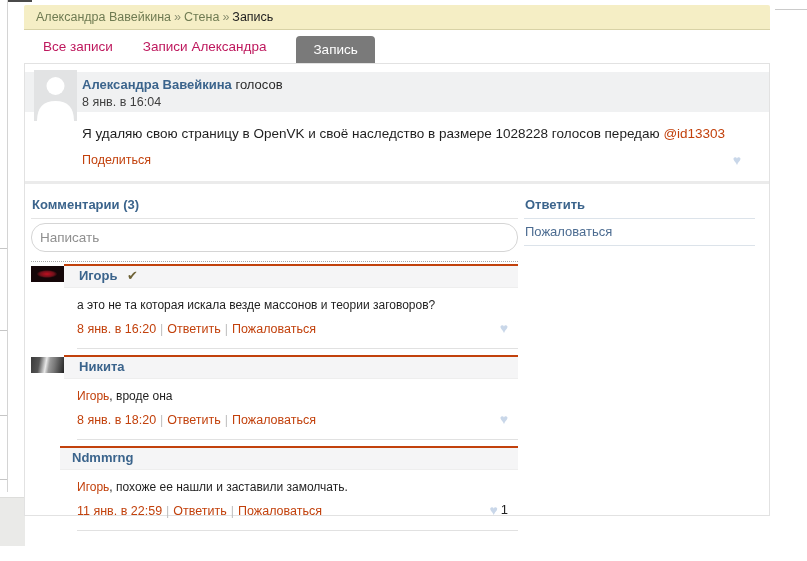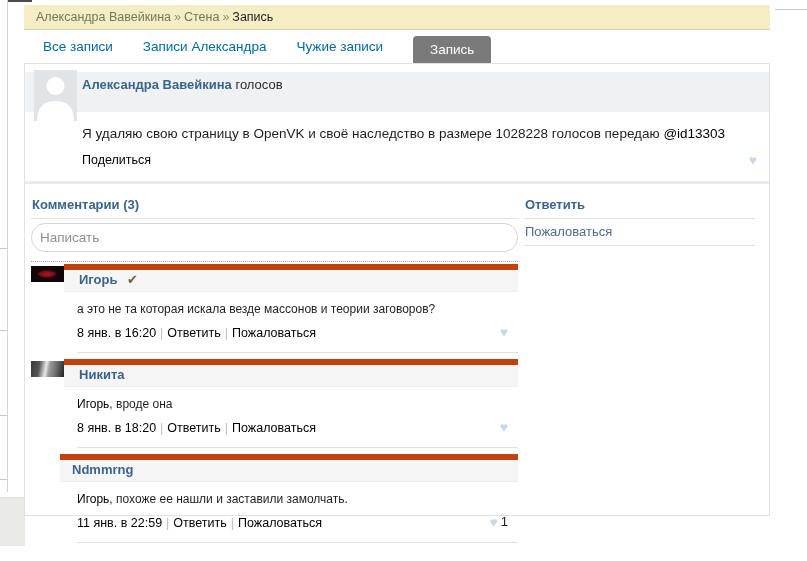--- a/index.html
+++ b/index.html
@@ -25,21 +25,21 @@
     border-bottom:1px solid #D8D2A6; border-radius:2px 2px 0 0;
     padding-left:12px; font-size:12.5px; font-weight:normal; color:#8A8F6F;
     white-space:nowrap;
   }
   .crumb-link { color:#6F7B52; text-decoration:none; cursor:pointer; }
   .crumb-sep { color:#8A8F6F; padding:0 3px; }
   .crumb-current { color:#1E1E1E; }
 
   .tabs { height:33px; display:flex; align-items:flex-end; padding-left:19px; }
   .tab {
-    line-height:33px; font-size:13.5px; color:#0369a1; cursor:pointer;
+    line-height:33px; font-size:13.5px; color:#be185d; cursor:pointer;
     margin-right:30px; white-space:nowrap;
   }
   .tab.active {
     background:#7A7A7A; color:#FFFFFF; border-radius:4px 4px 0 0;
     height:27px; line-height:27px; padding:0 17px; margin-right:0;
   }
 
   .panel { border:1px solid #E2E2E2; background:#FFFFFF; height:453px; position:relative; }
 
   
@@ -48,22 +48,22 @@
   .post-head-inner { padding:5px 0 0 57px; }
   .post-author-line { font-size:13px; line-height:15px; }
   .post-author { font-weight:bold; color:#3B648C; cursor:pointer; }
   .post-action { color:#2B2B2B; }
   .post-date { font-size:12.5px; color:#3F3F3F; margin-top:3px; }
   .post-avatar {
     position:absolute; left:9px; top:6px; width:43px; height:51px;
     background:#E2E3E4; overflow:hidden;
   }
   .post-text { margin:13px 30px 0 57px; font-size:13.5px; line-height:17px; }
-  .link { color:#000000; cursor:pointer; text-decoration:none; }
-  .post-actions { position:relative; margin:11px 12px 14px 57px; font-size:12.5px; }
+  .link { color:#c2410c; cursor:pointer; text-decoration:none; }
+  .post-actions { position:relative; margin:11px 28px 14px 57px; font-size:12.5px; }
   .likes { color:#C9D7E9; font-size:14px; line-height:14px; }
   .post-actions .likes { position:absolute; right:0; top:0; }
   .likes .count { color:#222222; font-size:13px; margin-left:3px; vertical-align:1px; }
 
   .section-divider { height:3px; background:#EBEBEB; }
 
   
   .columns { display:flex; align-items:flex-start; padding:10px 0 0 6px; }
   .col-left { width:487px; }
   .col-right { flex:1; margin-left:6px; padding-right:14px; }
@@ -94,21 +94,21 @@
   .c-avatar { width:33px; height:16px; flex:none; margin-top:2px; }
   .c-avatar.av-dark-red {
     background-color:#140608;
     background-image:radial-gradient(ellipse 13px 5px at 16px 8px, #C01020 0%, #70101A 55%, rgba(20,6,8,0) 80%);
   }
   .c-avatar.av-cat {
     background-image:linear-gradient(100deg,#3A3A3A 0%,#555555 25%,#E8E8E8 45%,#9A9A9A 55%,#777777 70%,#222222 100%);
   }
   .c-strip {
     flex:1; background:#F5F5F6;
-    border-top:6px solid #c2410c; border-bottom:1px solid #EEEEEE;
+    border-top:2px solid #c2410c; border-bottom:1px solid #EEEEEE;
     padding:2px 0 4px 15px; font-size:13px;
   }
   .c-name { font-weight:bold; color:#3B648C; cursor:pointer; }
   .verified-check { color:#6E6236; font-size:13px; margin-left:6px; }
   .comment.no-avatar .c-strip { margin-left:29px; padding-left:12px; }
   .c-text { margin:9px 0 0 46px; font-size:12px; line-height:16px; }
   .c-meta {
     position:relative; margin:9px 0 0 46px; padding:0 0 12px 0;
     border-bottom:1px solid #E1E1E1; font-size:12.5px; color:#4C6C91;
   }
@@ -129,33 +129,33 @@
 
 <div class="app">
 
   <div class="crumb-bar">
     <span class="crumb-link">Александра Вавейкина</span><span class="crumb-sep">»</span><span class="crumb-link">Стена</span><span class="crumb-sep">»</span><span class="crumb-current">Запись</span>
   </div>
 
   <div class="tabs">
     <span class="tab">Все записи</span>
     <span class="tab">Записи Александра</span>
-    <span class="tab">Чужие записи</span>
     <span class="tab active">Запись</span>
   </div>
 
   <div class="panel">
 
     <div class="post">
       <div class="post-head">
         <div class="post-head-inner">
           <div class="post-author-line">
             <span class="post-author">Александра Вавейкина</span>
             <span class="post-action">голосов</span>
           </div>
+          <div class="post-date">8 янв. в 16:04</div>
         </div>
       </div>
       <div class="post-avatar">
         <svg width="43" height="51" viewBox="0 0 43 51">
           <circle cx="21.5" cy="16" r="9" fill="#FFFFFF"></circle>
           <path d="M3 51 Q3 31 21.5 31 Q40 31 40 51 Z" fill="#FFFFFF"></path>
         </svg>
       </div>
       <div class="post-text">
         <span>Я удаляю свою страницу в OpenVK и своё наследство в размере 1028228 голосов передаю</span>

